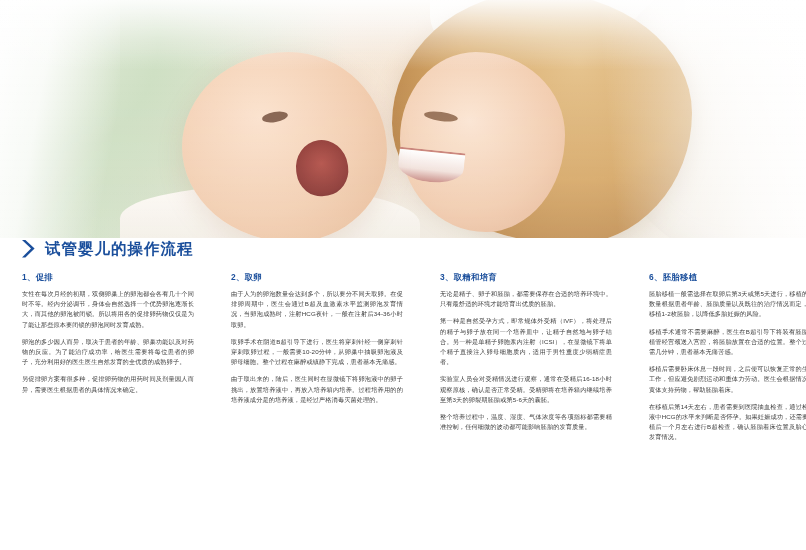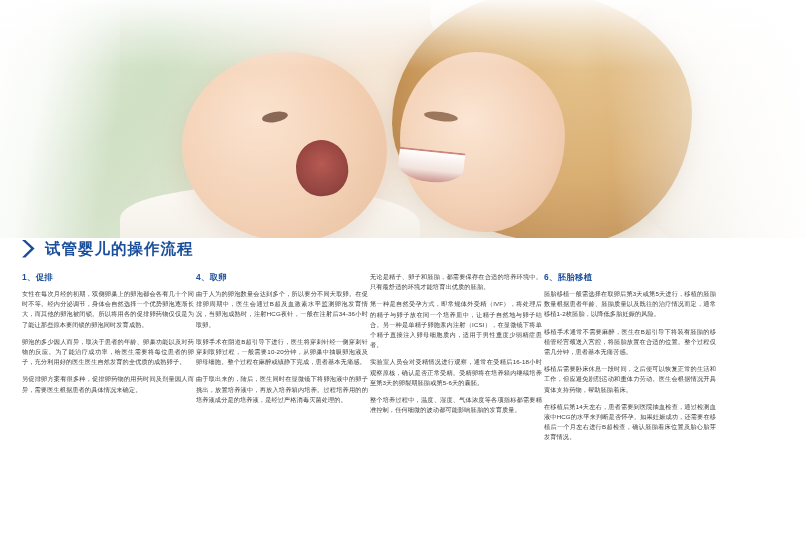--- a/index.html
+++ b/index.html
@@ -173,21 +173,21 @@
     white-space: nowrap;
   }
 
   
   .columns {
     position: absolute;
     left: 22px;
     top: 272px;
     width: 766px;
     display: flex;
-    gap: 2px;
+    gap: 37px;
   }
   .col {
     width: 172px;
     flex: 0 0 172px;
   }
   .col-head {
     font-size: 8.4px;
     font-weight: bold;
     color: #1b4f9c;
     margin-bottom: 6px;
@@ -237,27 +237,28 @@
   <div class="columns">
 
     <div class="col">
       <div class="col-head">1、促排</div>
       <p class="para">女性在每次月经的初期，双侧卵巢上的卵泡都会各有几十个同时不等。经内分泌调节，身体会自然选择一个优势卵泡逐渐长大，而其他的卵泡被闭锁。所以将用各的促排卵药物仅仅是为了能让那些原本要闭锁的卵泡同时发育成熟。</p>
       <p class="para">卵泡的多少因人而异，取决于患者的年龄、卵巢功能以及对药物的反应。为了能治疗成功率，给医生需要将每位患者的卵子，充分利用好的医生医生自然发育的全优质的成熟卵子。</p>
       <p class="para">另促排卵方案有很多种，促排卵药物的用药时间及剂量因人而异，需要医生根据患者的具体情况来确定。</p>
     </div>
 
     <div class="col">
-      <div class="col-head">4、取卵</div>
+      <div class="col-head">2、取卵</div>
       <p class="para">由于人为的卵泡数量会达到多个，所以要分不同天取卵。在促排卵周期中，医生会通过B超及血激素水平监测卵泡发育情况，当卵泡成熟时，注射HCG夜针，一般在注射后34-36小时取卵。</p>
       <p class="para">取卵手术在阴道B超引导下进行，医生将穿刺针经一侧穿刺针穿刺取卵过程，一般需要10-20分钟，从卵巢中抽吸卵泡液及卵母细胞。整个过程在麻醉或镇静下完成，患者基本无痛感。</p>
       <p class="para">由于取出来的，陆后，医生同时在显微镜下将卵泡液中的卵子挑出，放置培养液中，再放入培养箱内培养。过程培养用的的培养液成分是的培养液，是经过严格消毒灭菌处理的。</p>
     </div>
 
     <div class="col">
+      <div class="col-head">3、取精和培育</div>
       <p class="para">无论是精子、卵子和胚胎，都需要保存在合适的培养环境中。只有最舒适的环境才能培育出优质的胚胎。</p>
       <p class="para">第一种是自然受孕方式，即常规体外受精（IVF），将处理后的精子与卵子放在同一个培养皿中，让精子自然地与卵子结合。另一种是单精子卵胞浆内注射（ICSI），在显微镜下将单个精子直接注入卵母细胞质内，适用于男性重度少弱精症患者。</p>
       <p class="para">实验室人员会对受精情况进行观察，通常在受精后16-18小时观察原核，确认是否正常受精。受精卵将在培养箱内继续培养至第3天的卵裂期胚胎或第5-6天的囊胚。</p>
       <p class="para">整个培养过程中，温度、湿度、气体浓度等各项指标都需要精准控制，任何细微的波动都可能影响胚胎的发育质量。</p>
     </div>
 
     <div class="col">
       <div class="col-head">6、胚胎移植</div>
       <p class="para">胚胎移植一般需选择在取卵后第3天或第5天进行，移植的胚胎数量根据患者年龄、胚胎质量以及既往的治疗情况而定，通常移植1-2枚胚胎，以降低多胎妊娠的风险。</p>
       <p class="para">移植手术通常不需要麻醉，医生在B超引导下将装有胚胎的移植管经宫颈送入宫腔，将胚胎放置在合适的位置。整个过程仅需几分钟，患者基本无痛苦感。</p>

